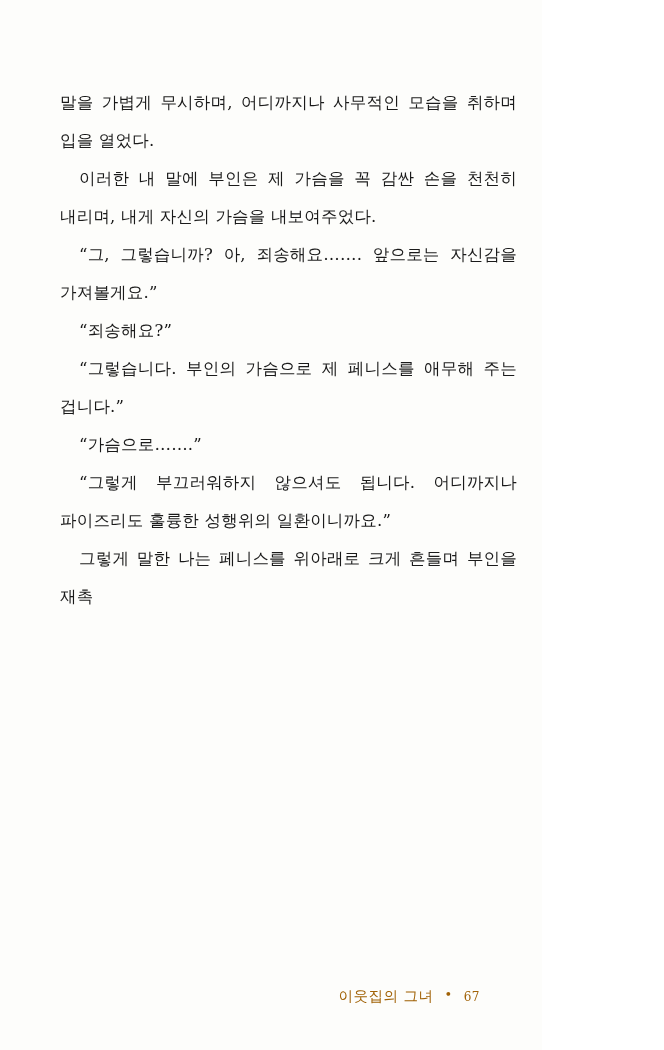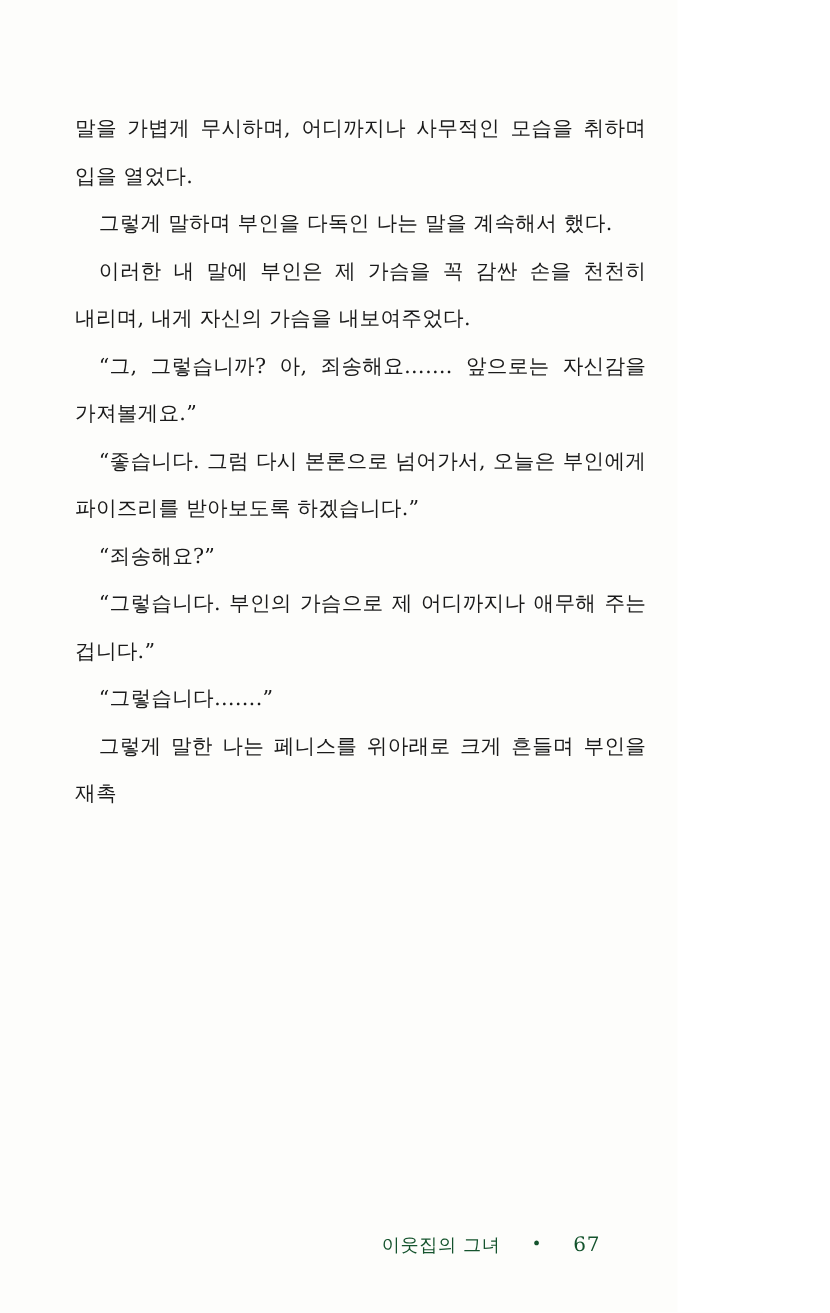--- a/index.html
+++ b/index.html
@@ -36,51 +36,50 @@
   }
   .para.no-indent {
     text-indent: 0;
   }
   .footer {
     position: absolute;
     right: 62px;
     bottom: 44px;
     font-size: 15px;
     letter-spacing: 0.5px;
-    color: #14532d;
+    color: #a16207;
     display: flex;
     align-items: baseline;
-    gap: 25px;
+    gap: 11px;
   }
   .footer .book-title {
     font-size: 14.5px;
   }
   .footer .dot {
     font-size: 13px;
     line-height: 1;
     position: relative;
     top: -2px;
   }
   .footer .page-no {
-    font-size: 16px;
+    font-size: 12px;
   }
 </style>
 </head>
 <body>
 
 <div class="page">
   <div class="body-text">
     <p class="para no-indent">말을 가볍게 무시하며, 어디까지나 사무적인 모습을 취하며 입을 열었다.</p>
-    <p class="para">그렇게 말하며 부인을 다독인 나는 말을 계속해서 했다.</p>
     <p class="para">이러한 내 말에 부인은 제 가슴을 꼭 감싼 손을 천천히 내리며, 내게 자신의 가슴을 내보여주었다.</p>
     <p class="para">“그, 그렇습니까? 아, 죄송해요……. 앞으로는 자신감을 가져볼게요.”</p>
-    <p class="para">“좋습니다. 그럼 다시 본론으로 넘어가서, 오늘은 부인에게 파이즈리를 받아보도록 하겠습니다.”</p>
     <p class="para">“죄송해요?”</p>
-    <p class="para">“그렇습니다. 부인의 가슴으로 제 어디까지나 애무해 주는 겁니다.”</p>
-    <p class="para">“그렇습니다…….”</p>
+    <p class="para">“그렇습니다. 부인의 가슴으로 제 페니스를 애무해 주는 겁니다.”</p>
+    <p class="para">“가슴으로…….”</p>
+    <p class="para">“그렇게 부끄러워하지 않으셔도 됩니다. 어디까지나 파이즈리도 훌륭한 성행위의 일환이니까요.”</p>
     <p class="para">그렇게 말한 나는 페니스를 위아래로 크게 흔들며 부인을 재촉</p>
   </div>
 
   <div class="footer">
     <span class="book-title">이웃집의 그녀</span>
     <span class="dot">•</span>
     <span class="page-no">67</span>
   </div>
 </div>
 

